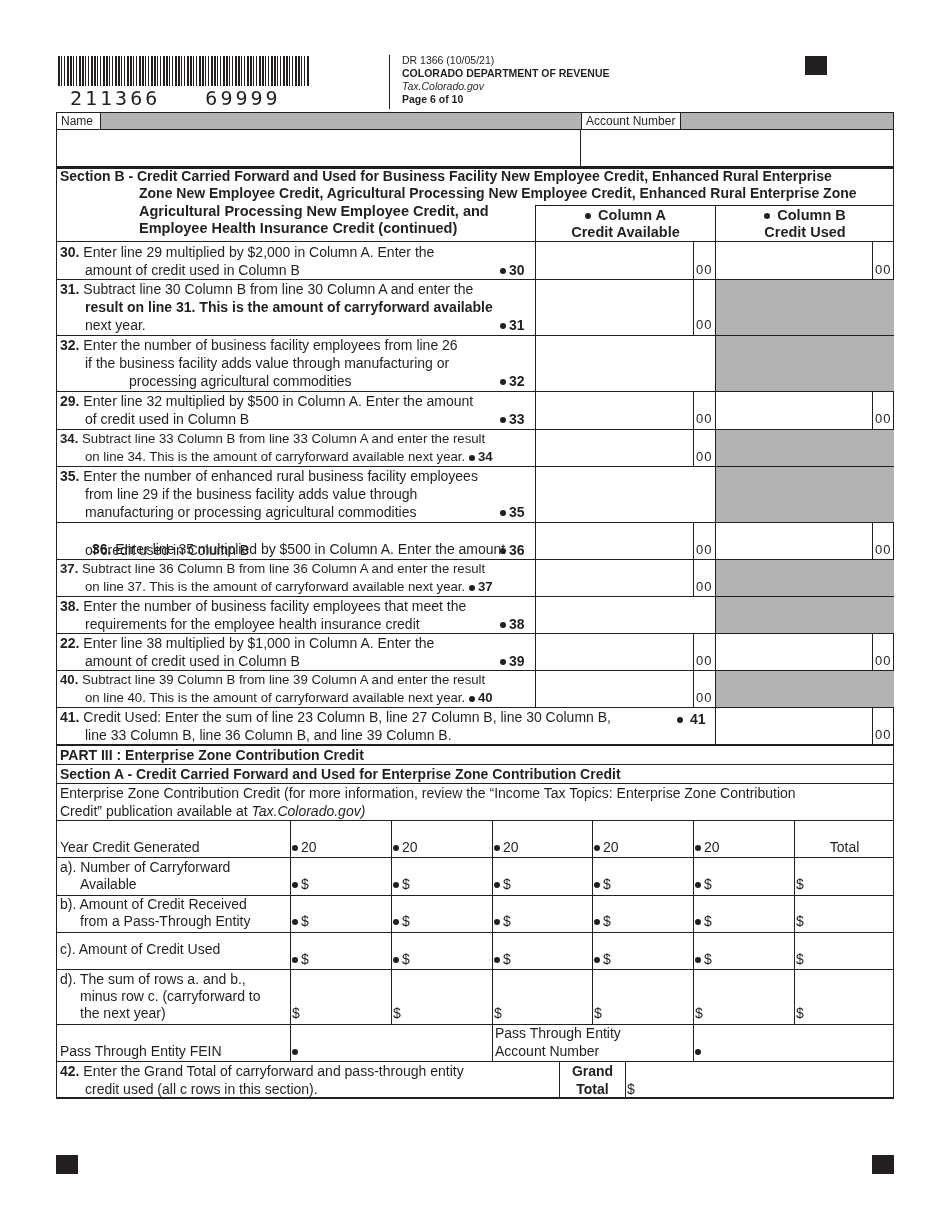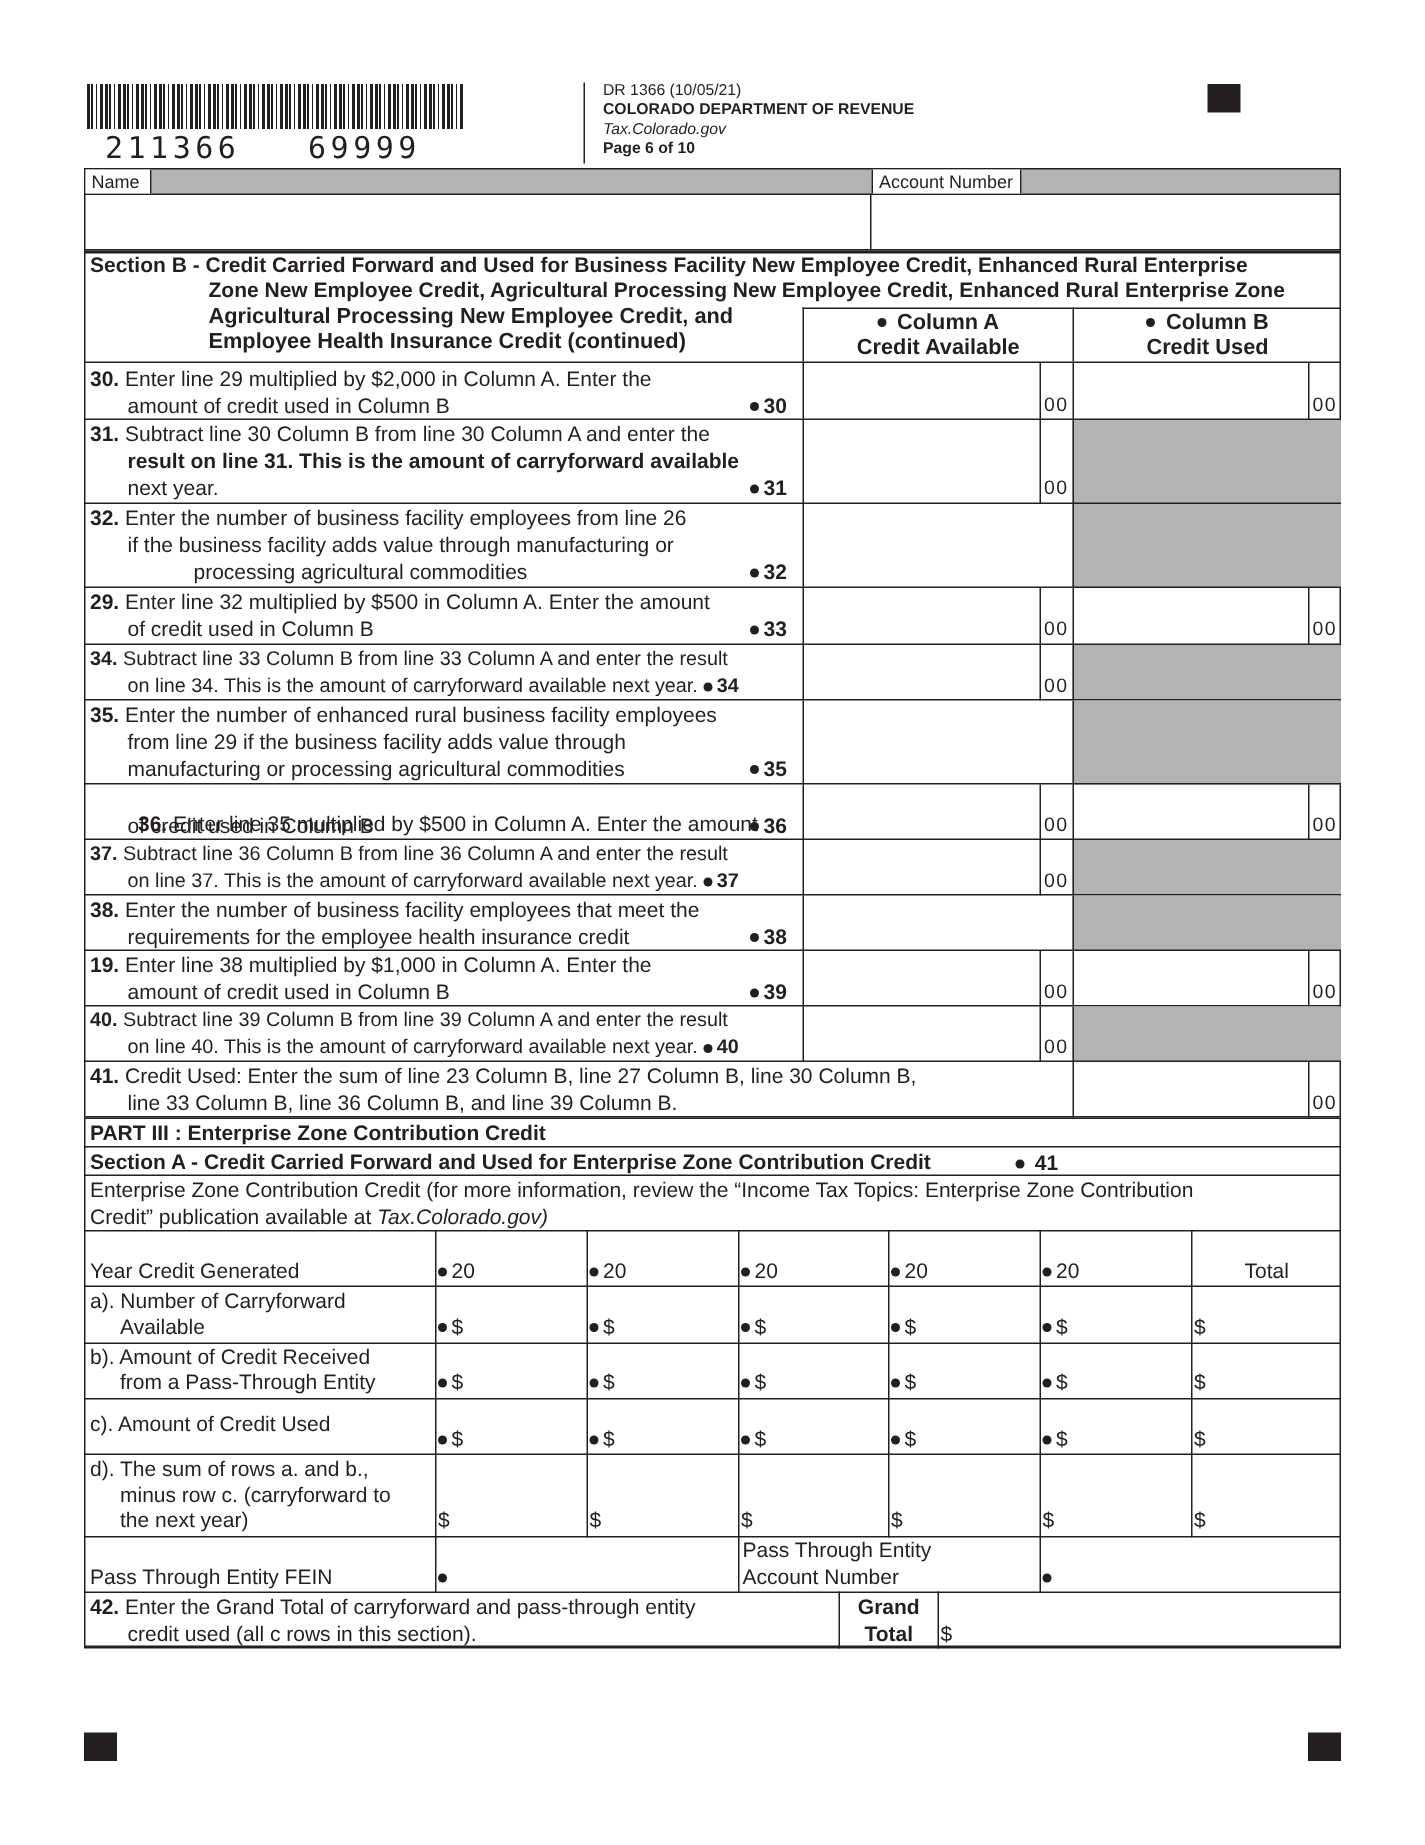--- a/index.html
+++ b/index.html
@@ -145,21 +145,21 @@
 <div class="line" style="left:56px;top:596px;width:838px;height:1px;"></div>
 
 <div class="txt" style="left:60px;top:597px;"><span class="b">38.</span> <span>Enter the number of business facility employees that meet the</span></div>
 <div class="txt" style="left:85px;top:615px;">requirements for the employee health insurance credit</div>
 <div class="txt b" style="left:500px;top:615px;"><span class="dot"></span><span>38</span></div>
 <div class="line" style="left:535px;top:597px;width:1px;height:37px;"></div>
 <div class="input-area" style="left:537px;top:599px;width:176px;height:33px;"></div>
 <div class="gray" style="left:715px;top:597px;width:179px;height:37px;border-left:1px solid #231f20;"></div>
 <div class="line" style="left:56px;top:633px;width:838px;height:1px;"></div>
 
-<div class="txt" style="left:60px;top:634px;"><span class="b">19.</span> <span>Enter line 38 multiplied by $1,000 in Column A. Enter the</span></div>
+<div class="txt" style="left:60px;top:634px;"><span class="b">22.</span> <span>Enter line 38 multiplied by $1,000 in Column A. Enter the</span></div>
 <div class="txt" style="left:85px;top:652px;">amount of credit used in Column B</div>
 <div class="txt b" style="left:500px;top:652px;"><span class="dot"></span><span>39</span></div>
 <div class="line" style="left:535px;top:634px;width:1px;height:37px;"></div>
 <div class="input-area" style="left:537px;top:636px;width:155px;height:33px;"></div>
 <div class="line" style="left:693px;top:634px;width:1px;height:37px;"></div>
 <div class="cents" style="left:696px;top:653px;">00</div>
 <div class="line" style="left:715px;top:634px;width:1px;height:37px;"></div>
 <div class="input-area" style="left:717px;top:636px;width:154px;height:33px;"></div>
 <div class="line" style="left:872px;top:634px;width:1px;height:37px;"></div>
 <div class="cents" style="left:875px;top:653px;">00</div>
@@ -169,21 +169,21 @@
 <div class="txt sm" style="left:85px;top:689px;"><span>on line 40. This is the amount of carryforward available next year.</span> <span class="b"><span class="dot"></span><span>40</span></span></div>
 <div class="line" style="left:535px;top:671px;width:1px;height:37px;"></div>
 <div class="input-area" style="left:537px;top:673px;width:155px;height:33px;"></div>
 <div class="line" style="left:693px;top:671px;width:1px;height:37px;"></div>
 <div class="cents" style="left:696px;top:690px;">00</div>
 <div class="gray" style="left:715px;top:671px;width:179px;height:37px;border-left:1px solid #231f20;"></div>
 <div class="line" style="left:56px;top:707px;width:838px;height:1px;"></div>
 
 <div class="txt" style="left:60px;top:708px;"><span class="b">41.</span> <span>Credit Used: Enter the sum of line 23 Column B, line 27 Column B, line 30 Column B,</span></div>
 <div class="txt" style="left:85px;top:726px;">line 33 Column B, line 36 Column B, and line 39 Column B.</div>
-<div class="txt b" style="left:677px;top:766px;text-align:center;"><span class="dot"></span> <span>41</span></div>
+<div class="txt b" style="left:677px;top:710px;text-align:center;"><span class="dot"></span> <span>41</span></div>
 <div class="line" style="left:715px;top:708px;width:1px;height:37px;"></div>
 <div class="input-area" style="left:717px;top:710px;width:154px;height:33px;"></div>
 <div class="line" style="left:872px;top:708px;width:1px;height:37px;"></div>
 <div class="cents" style="left:875px;top:727px;">00</div>
 
 <div class="abs" style="left:56px;top:745px;width:838px;height:354px;border:1px solid #231f20;border-bottom:2px solid #231f20;"></div>
 <div class="txt b" style="left:60px;top:746px;">PART III : Enterprise Zone Contribution Credit</div>
 <div class="line" style="left:56px;top:764px;width:838px;height:1px;"></div>
 <div class="txt b" style="left:60px;top:765px;">Section A - Credit Carried Forward and Used for Enterprise Zone Contribution Credit</div>
 <div class="line" style="left:56px;top:783px;width:838px;height:1px;"></div>

